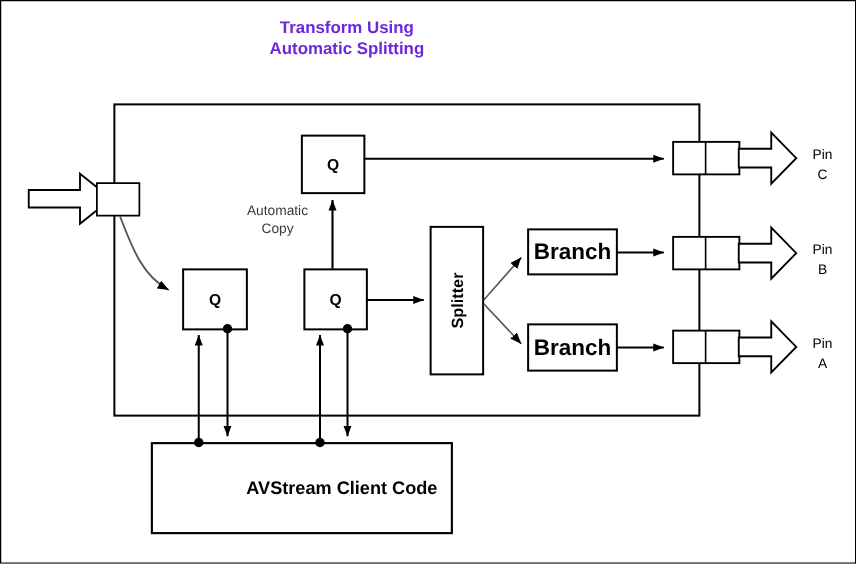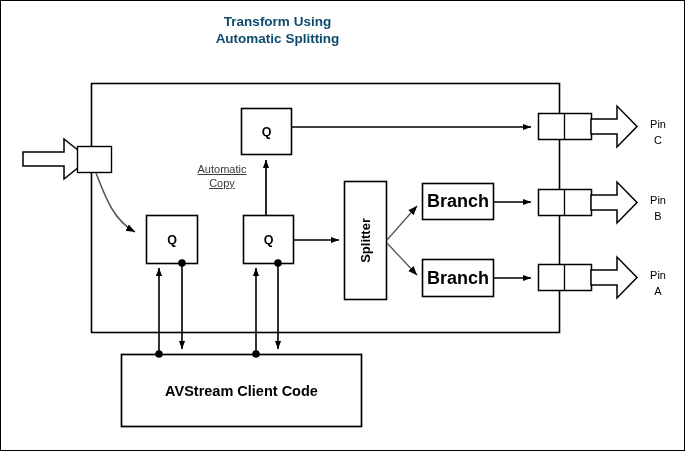--- a/index.html
+++ b/index.html
@@ -25,21 +25,21 @@
     height: 451px;
   }
   .title {
     position: absolute;
     left: 0;
     top: 12px;
     width: 553px;
     text-align: center;
     font-size: 13.5px;
     font-weight: bold;
-    color: #0c4a6e;
+    color: #6d28d9;
     line-height: 17px;
     white-space: pre-line;
   }
   .boxlabel {
     position: absolute;
     display: flex;
     align-items: center;
     justify-content: center;
     color: #000000;
     pointer-events: none;
@@ -54,32 +54,32 @@
   }
   .splitter-label {
     font-size: 13px;
     font-weight: bold;
     writing-mode: vertical-rl;
     transform: rotate(180deg);
   }
   .avstream-label {
     font-size: 14.5px;
     font-weight: bold;
+    padding-left: 32px;
   }
   .auto-copy {
     position: absolute;
     left: 183px;
     top: 161px;
     width: 76px;
     text-align: center;
     font-size: 11px;
     line-height: 14px;
     color: #3a3a3a;
     white-space: pre-line;
-    text-decoration: underline;
   }
   .pin-label {
     position: absolute;
     width: 40px;
     text-align: center;
     font-size: 11px;
     color: #000000;
     line-height: 16px;
     white-space: pre-line;
   }

